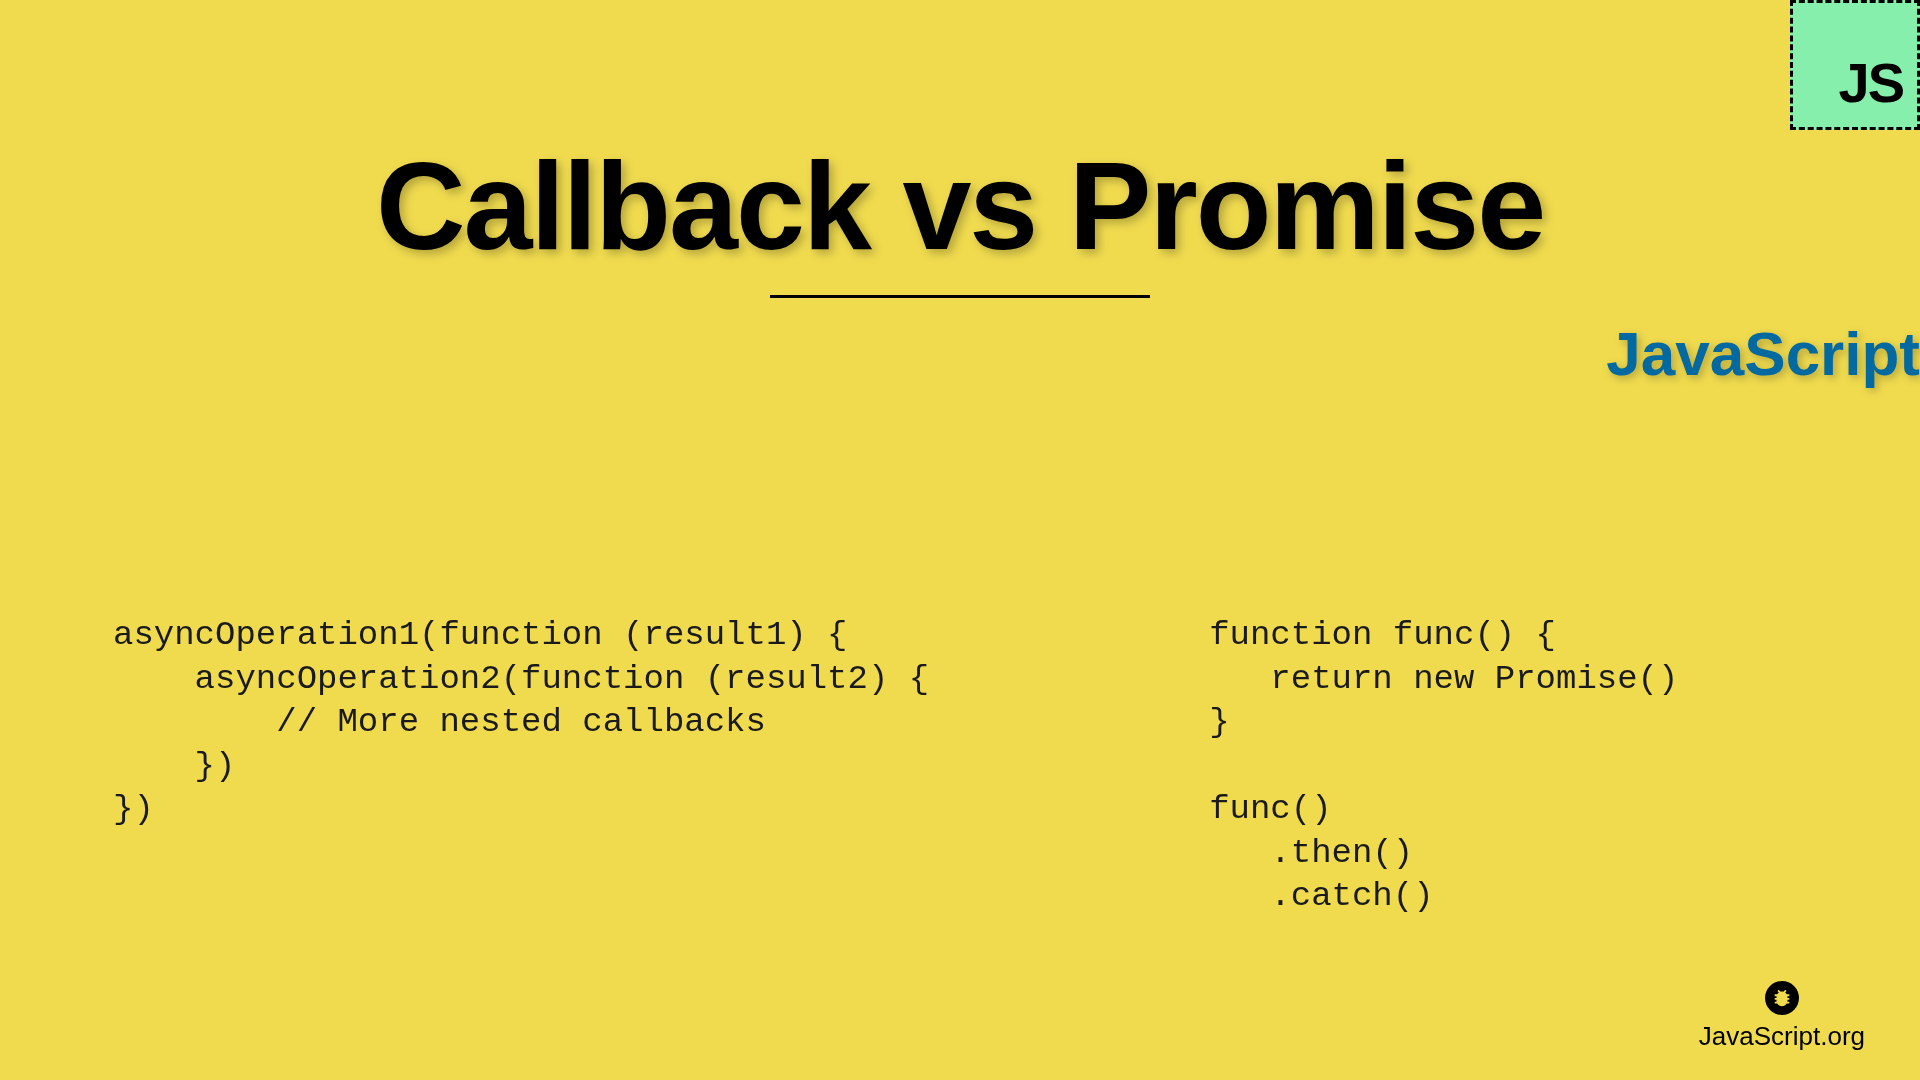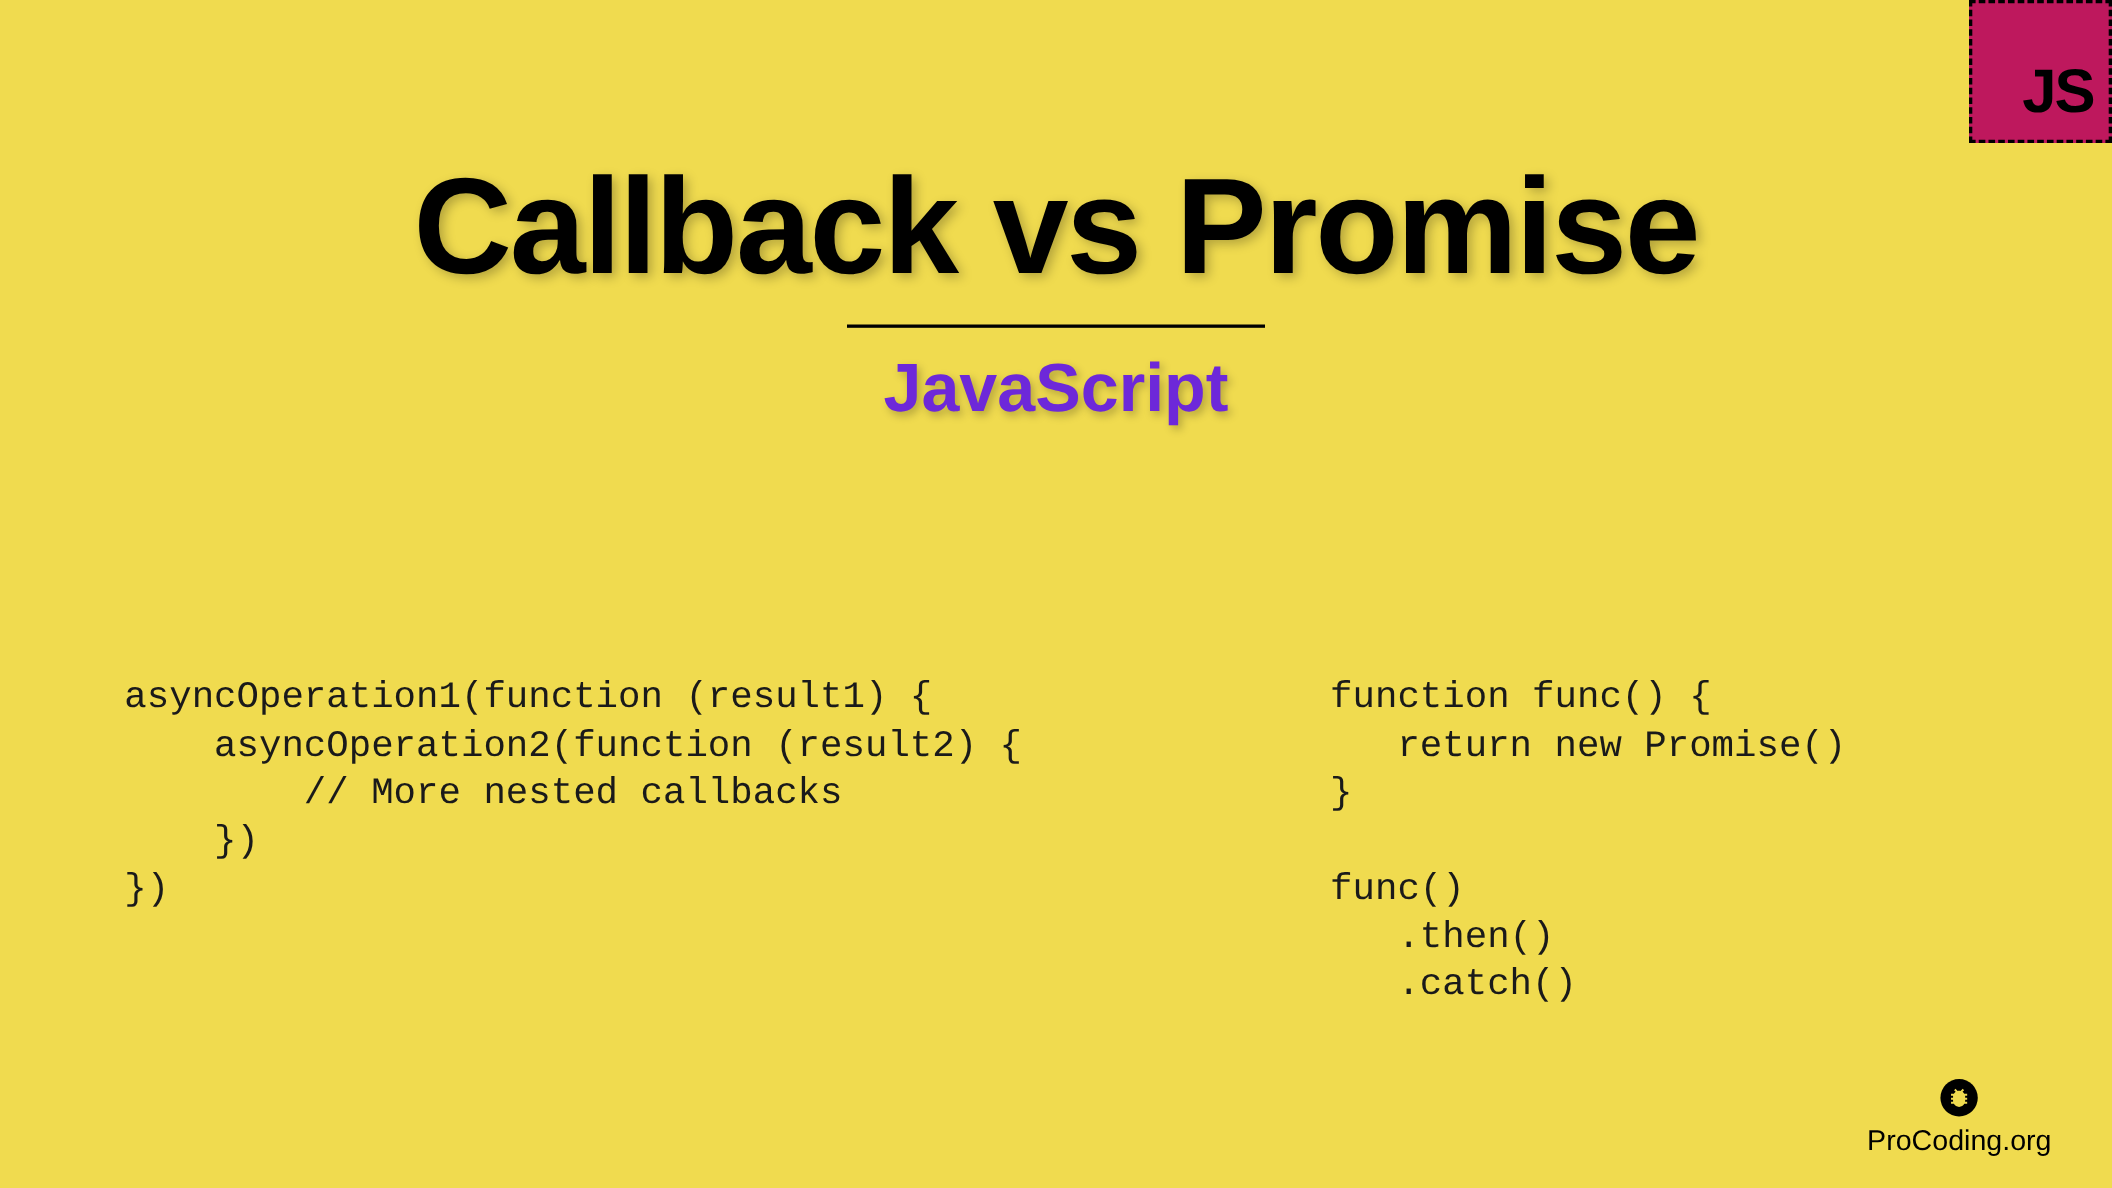--- a/index.html
+++ b/index.html
@@ -16,21 +16,21 @@
       font-family: Arial, Helvetica, sans-serif;
       overflow: hidden;
     }
     
     .js-badge {
       position: absolute;
       top: 0;
       right: 0;
       width: 130px;
       height: 130px;
-      background-color: #be185d;
+      background-color: #86efac;
       border: 3px dashed #000;
       display: flex;
       align-items: flex-end;
       justify-content: flex-end;
       padding: 12px 14px;
     }
     
     .js-badge-text {
       font-size: 56px;
       font-weight: 900;
@@ -56,23 +56,24 @@
     .divider {
       width: 380px;
       height: 3px;
       background-color: #000;
       margin: 18px auto 20px;
     }
     
     .subtitle {
       font-size: 62px;
       font-weight: 900;
-      color: #6d28d9;
+      color: #0369a1;
       text-shadow: 3px 3px 8px rgba(0, 0, 0, 0.25);
       font-family: 'Arial Black', Arial, sans-serif;
+      text-align: right;
     }
     
     .code-container {
       display: flex;
       padding: 0 113px;
       margin-top: 225px;
       gap: 280px;
     }
     
     .code-block {
@@ -152,14 +153,14 @@
    .then()
    .catch()</pre>
 </div>
 
 <div class="footer">
   <div class="footer-icon">
     <svg viewBox="0 0 24 24" xmlns="http://www.w3.org/2000/svg">
       <path d="M20 8h-2.81a5.985 5.985 0 0 0-1.82-1.96L17 4.41 15.59 3l-2.17 2.17C12.96 5.06 12.49 5 12 5c-.49 0-.96.06-1.41.17L8.41 3 7 4.41l1.62 1.63C7.88 6.55 7.26 7.22 6.81 8H4v2h2.09c-.05.33-.09.66-.09 1v1H4v2h2v1c0 .34.04.67.09 1H4v2h2.81c1.04 1.79 2.97 3 5.19 3s4.15-1.21 5.19-3H20v-2h-2.09c.05-.33.09-.66.09-1v-1h2v-2h-2v-1c0-.34-.04-.67-.09-1H20V8z"></path>
     </svg>
   </div>
-  <div class="footer-text">ProCoding.org</div>
+  <div class="footer-text">JavaScript.org</div>
 </div>
 
 </body></html>

